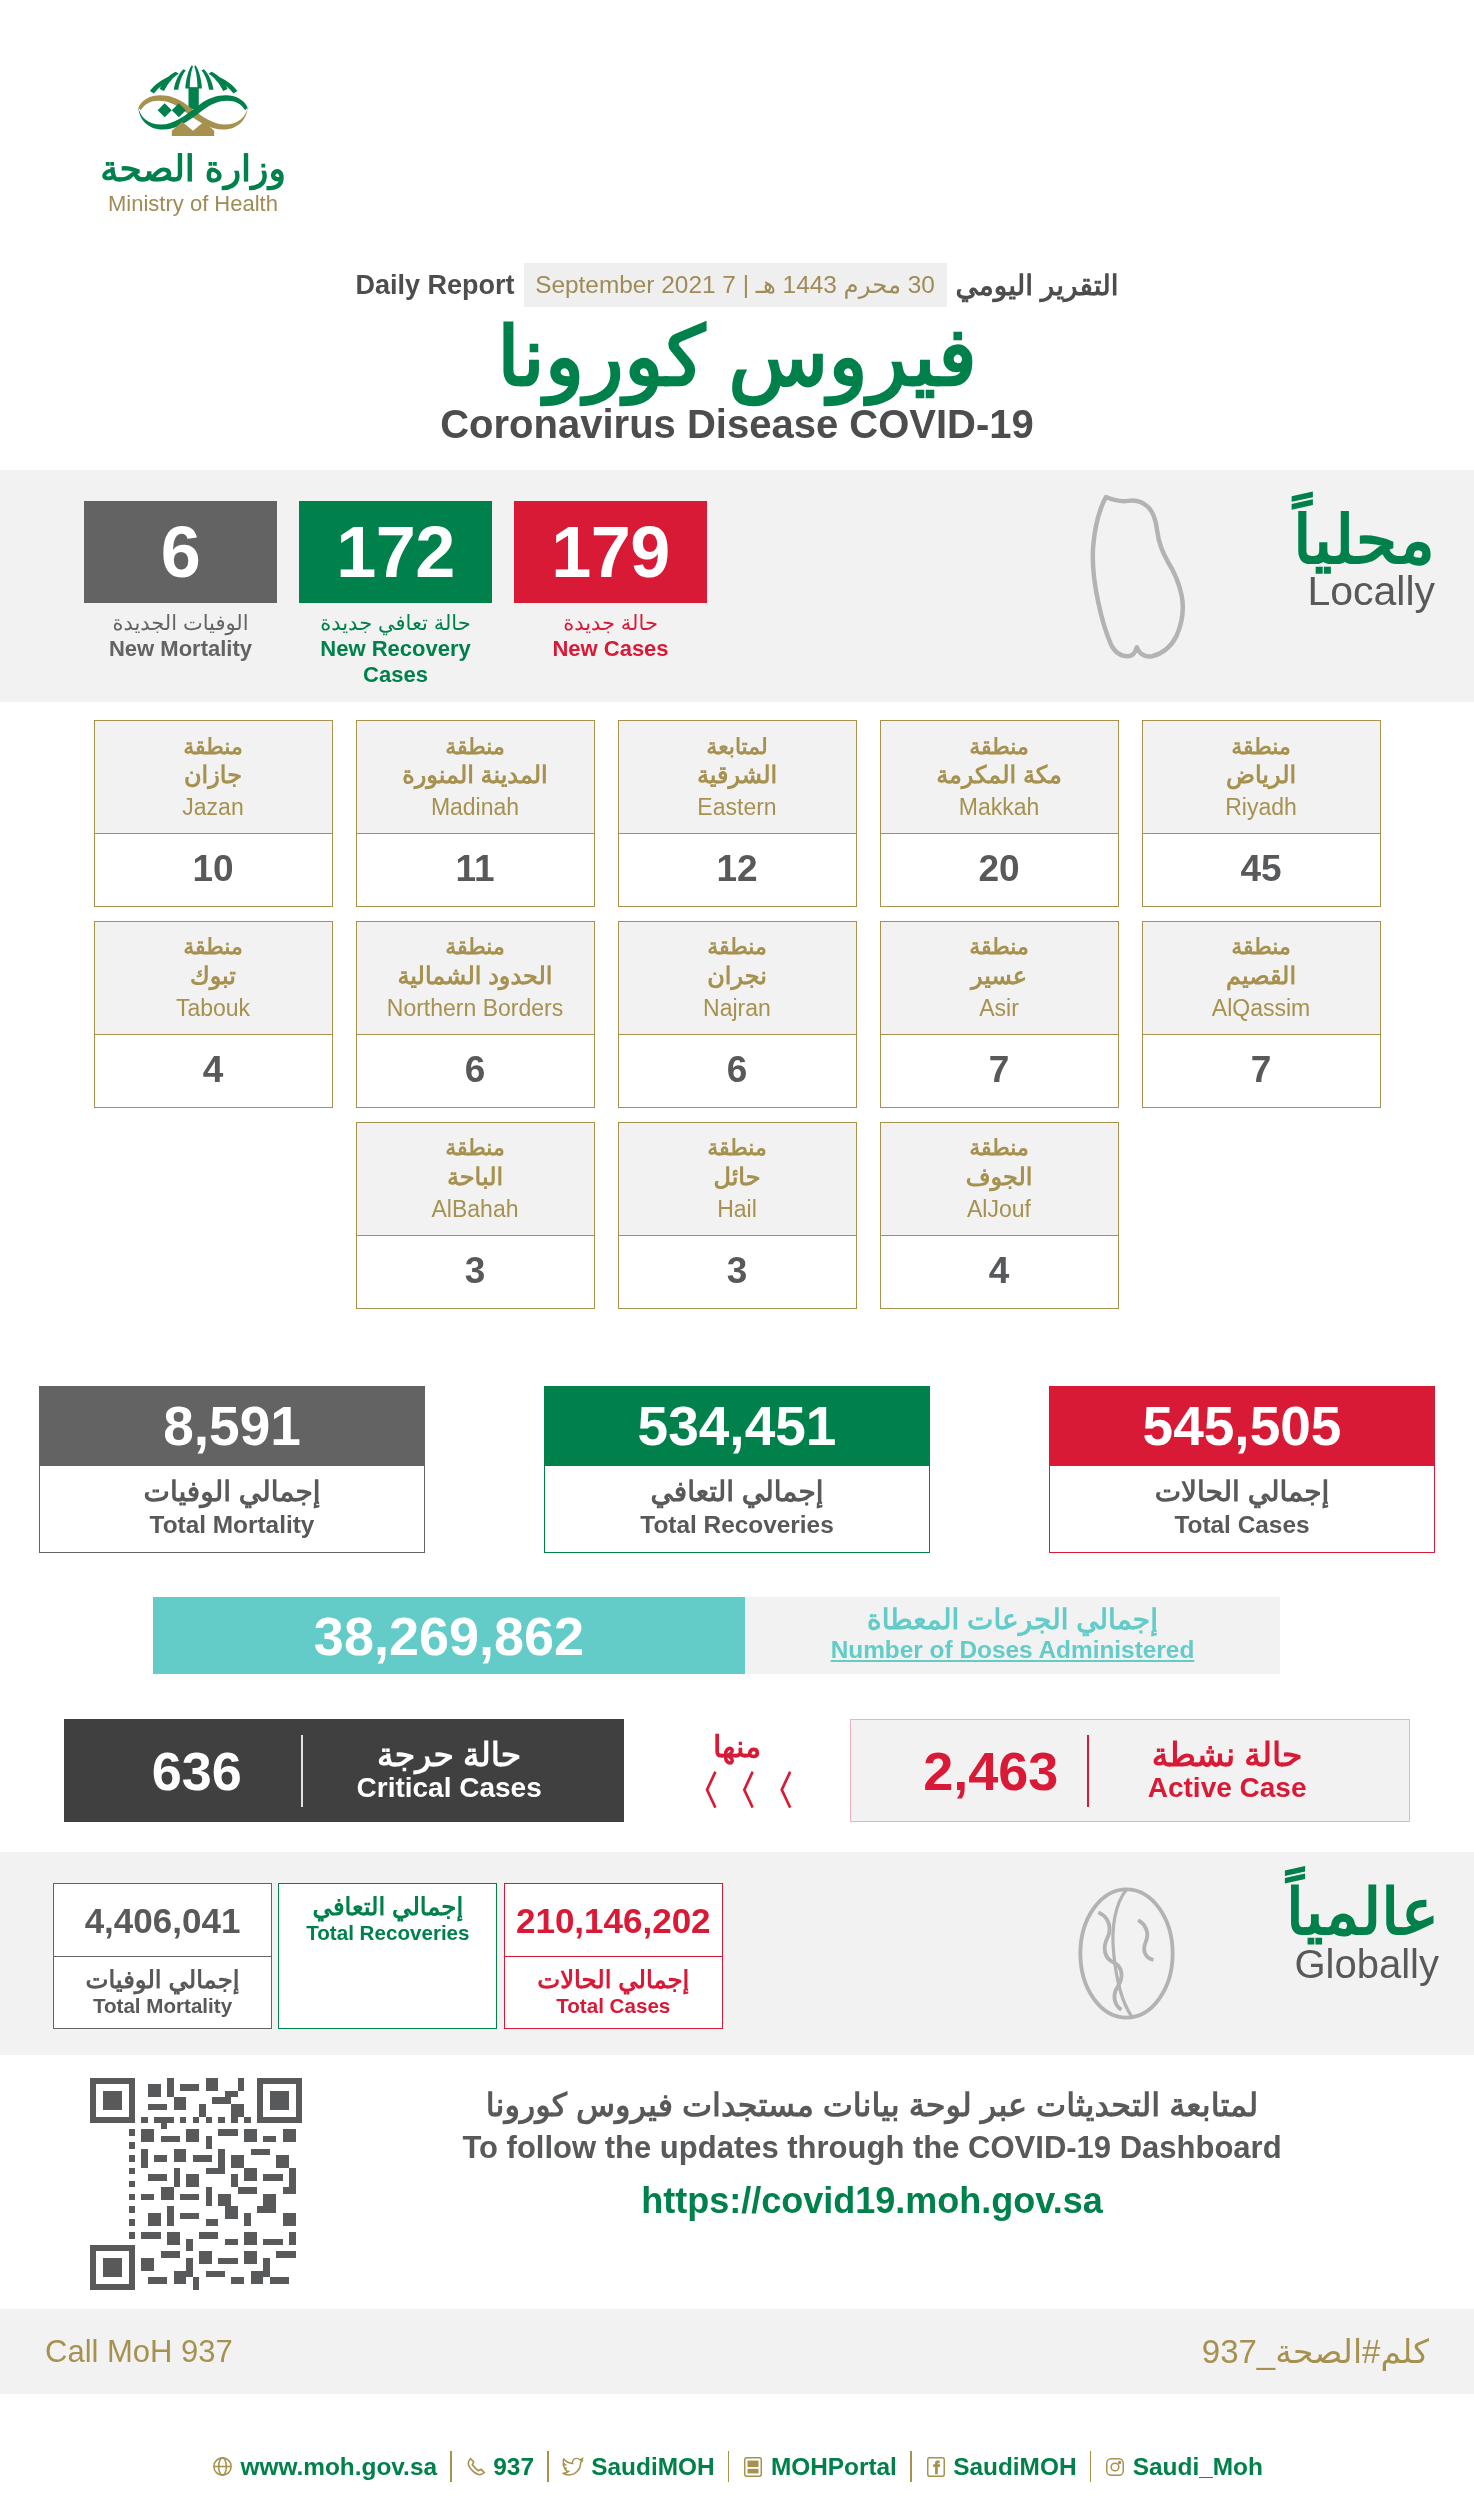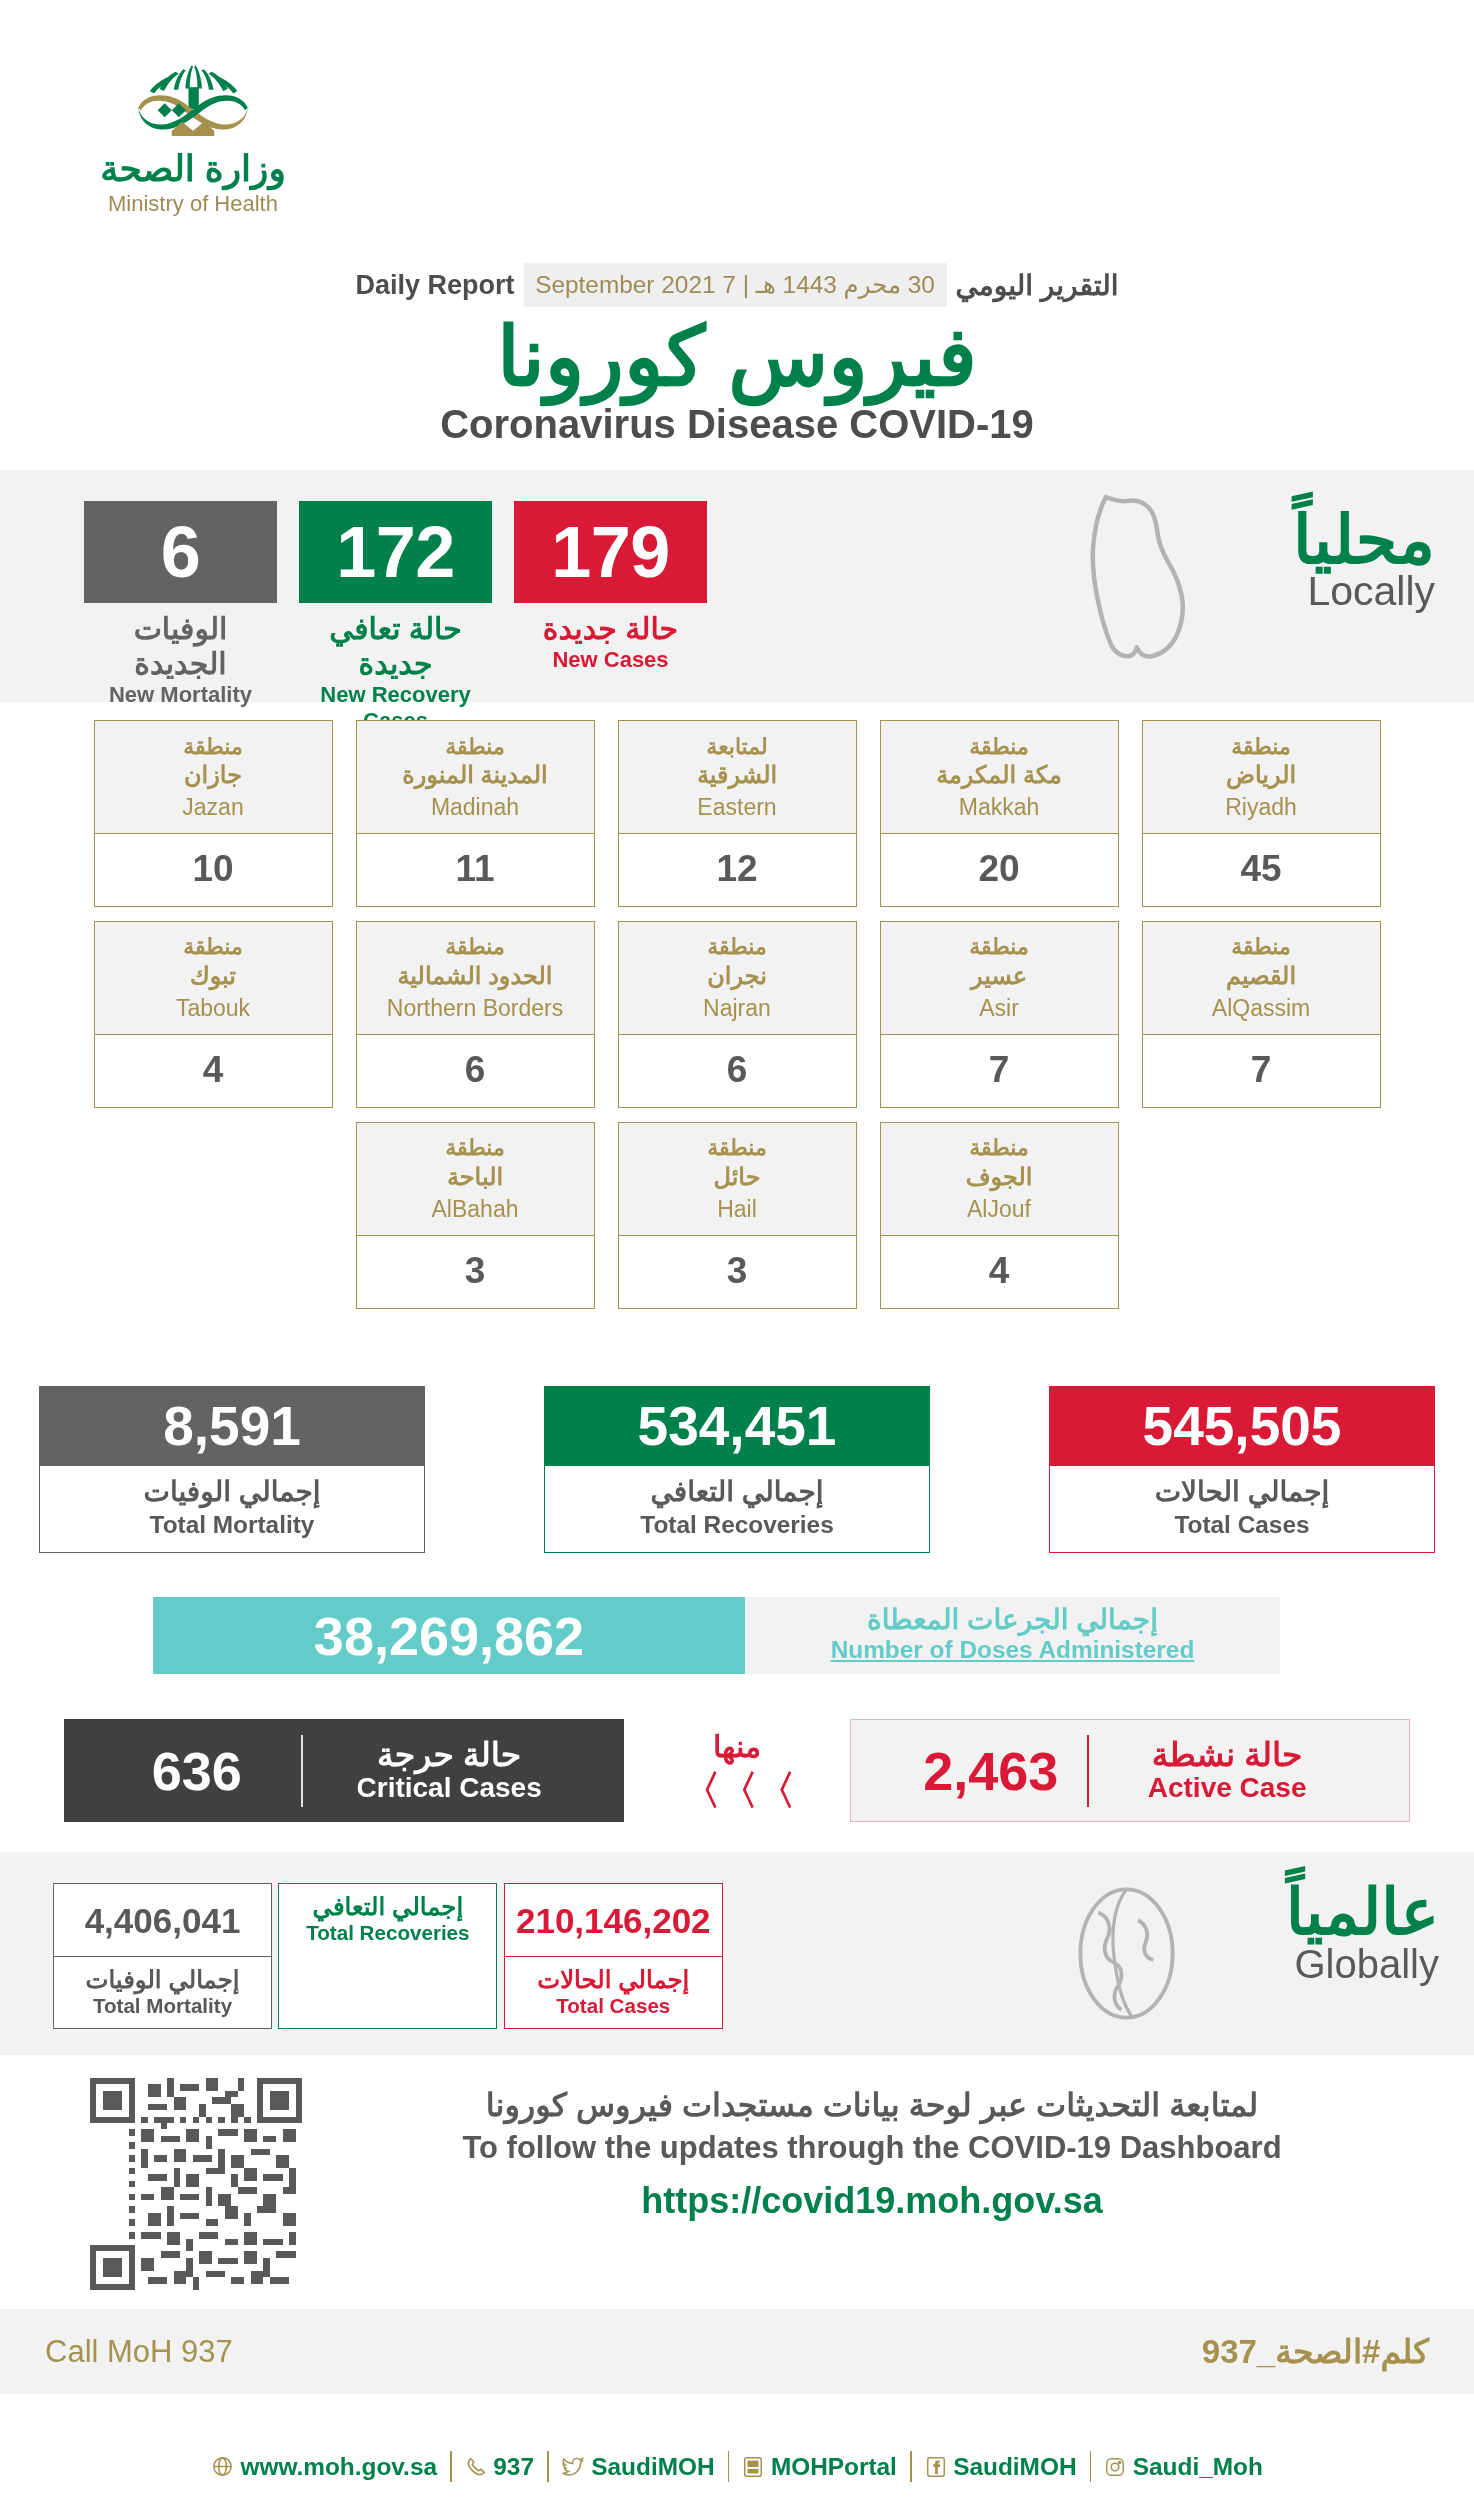--- a/index.html
+++ b/index.html
@@ -160,22 +160,22 @@
     color: #ffffff;
     font-size: 72px;
     font-weight: 700;
     letter-spacing: -0.6px;
   }
   .new-card .box.grey  { background: #636363; }
   .new-card .box.green { background: #00814B; }
   .new-card .box.red   { background: #D91A36; }
   .new-card .lab-ar {
     margin-top: 7.7px;
-    font-size: 30px;
-    font-weight: 700;
+    font-size: 21px;
+    font-weight: 400;
     direction: rtl;
   }
   .new-card .lab-en {
     font-size: 22px;
     font-weight: 600;
     margin-top: 1.3px;
   }
   .c-grey  { color: #636363; }
   .c-green { color: #00814B; }
   .c-red   { color: #D91A36; }
@@ -566,21 +566,21 @@
     padding: 0 45px;
   }
   .call-en {
     font-size: 31px;
     color: #A6914F;
     font-weight: 500;
   }
   .call-ar {
     font-size: 33px;
     color: #A6914F;
-    font-weight: 700;
+    font-weight: 400;
     direction: rtl;
   }
 
   
   .social {
     position: absolute;
     top: 2431px;
     left: 0;
     width: 1474px;
     height: 71px;

